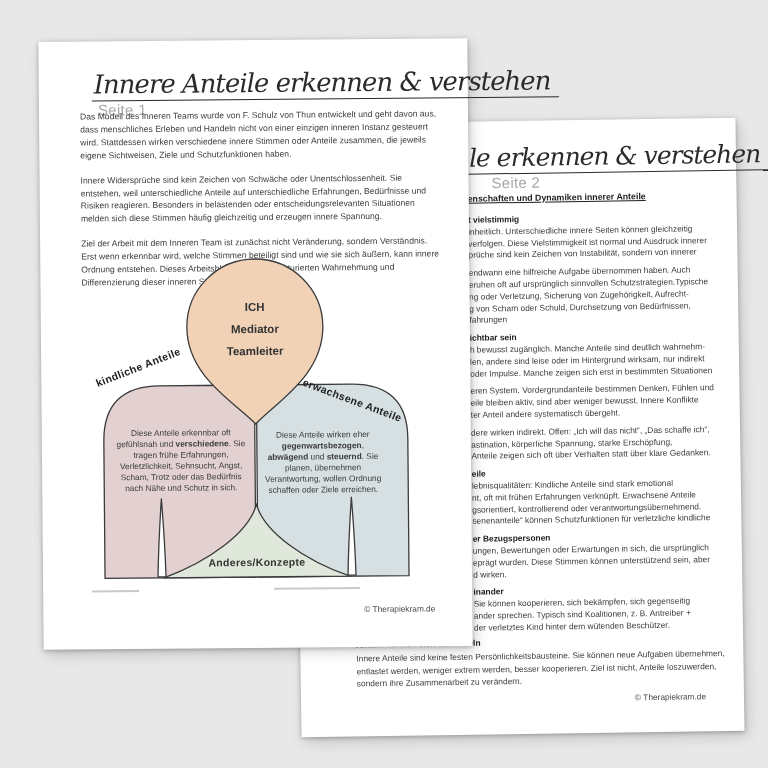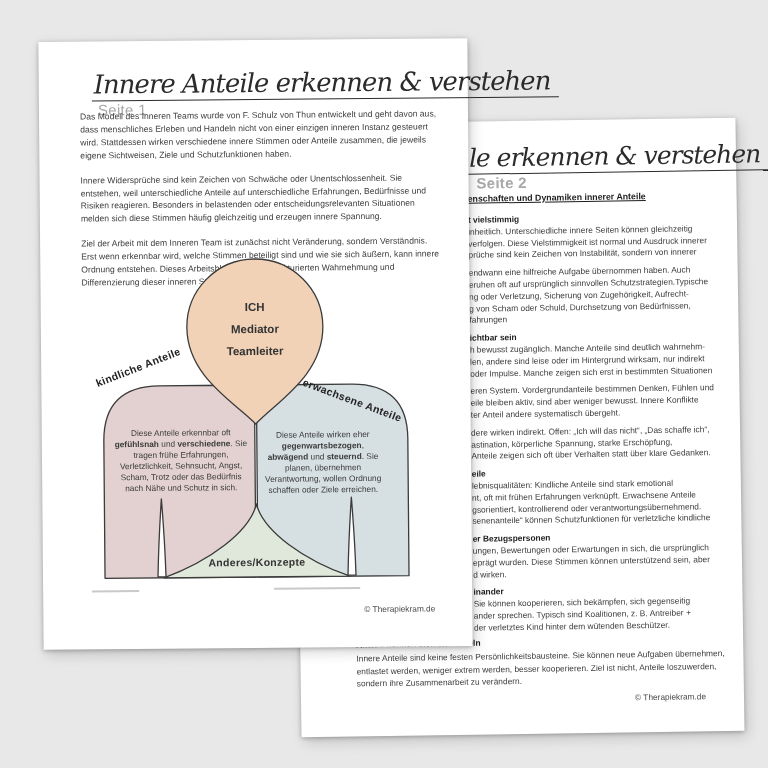--- a/index.html
+++ b/index.html
@@ -46,21 +46,21 @@
   .p2-close { margin-top:3px; }
   .p2-close .p2line { white-space:nowrap; line-height:12.6px; }
   .p2-footer { margin-top:6px; }
 </style>
 </head>
 <body>
 
 <div class="paper" id="page2">
   <div class="abs" style="left:174px; top:22px;">
     <span class="script-title">le erkennen &amp; verstehen</span>
-    <span class="page-label" style="margin-left:9px;font-weight:bold;">Seite 2</span>
+    <span class="page-label" style="margin-left:24px;">Seite 2</span>
   </div>
 
   <div class="abs p2-heading-frag" style="left:174px; top:72px;">enschaften und Dynamiken innerer Anteile</div>
 
   <div class="abs p2col">
       <div class="p2block">
         <div class="p2h">t vielstimmig</div>
         <div class="p2line">inheitlich. Unterschiedliche innere Seiten können gleichzeitig</div>
         <div class="p2line">verfolgen. Diese Vielstimmigkeit ist normal und Ausdruck innerer</div>
         <div class="p2line">prüche sind kein Zeichen von Instabilität, sondern von innerer</div>
@@ -151,19 +151,19 @@
 
   <div class="abs head-text" style="left:154px; top:256px; width:120px;">
       <div>ICH</div>
       <div>Mediator</div>
       <div>Teamleiter</div>
     </div>
 
   <div class="abs fig-label" style="left:55px; top:336px; transform:rotate(-21deg); transform-origin:left center;">kindliche Anteile</div>
   <div class="abs fig-label" style="left:262px; top:336px; transform:rotate(21deg); transform-origin:left center;">erwachsene Anteile</div>
 
-  <div class="abs shoulder-text" style="left:72px; top:387px; width:134px;"><span>Diese Anteile erkennbar oft </span><span style="font-weight: 700;">gefühlsnah</span><span> und </span><span style="font-weight: 700;">verschiedene</span><span>. Sie tragen frühe Erfahrungen, Verletzlichkeit, Sehnsucht, Angst, Scham, Trotz oder das Bedürfnis nach Nähe und Schutz in sich.</span></div>
+  <div class="abs shoulder-text" style="left:72px; top:387px; width:134px;"><span>Diese Anteile erkennbar oft </span><span style="font-weight: 400;">gefühlsnah</span><span> und </span><span style="font-weight: 700;">verschiedene</span><span>. Sie tragen frühe Erfahrungen, Verletzlichkeit, Sehnsucht, Angst, Scham, Trotz oder das Bedürfnis nach Nähe und Schutz in sich.</span></div>
   <div class="abs shoulder-text" style="left:219px; top:390px; width:124px;"><span>Diese Anteile wirken eher </span><span style="font-weight: 700;">gegenwartsbezogen</span><span>, </span><span style="font-weight: 700;">abwägend</span><span> und </span><span style="font-weight: 700;">steuernd</span><span>. Sie planen, übernehmen Verantwortung, wollen Ordnung schaffen oder Ziele erreichen.</span></div>
 
   <div class="abs bottom-label" style="left:134px; top:516px; width:160px;">Anderes/Konzepte</div>
 
   <div class="abs footer" style="left:41px; top:565px; width:351px;">© Therapiekram.de</div>
 </div>
 
 </body></html>

